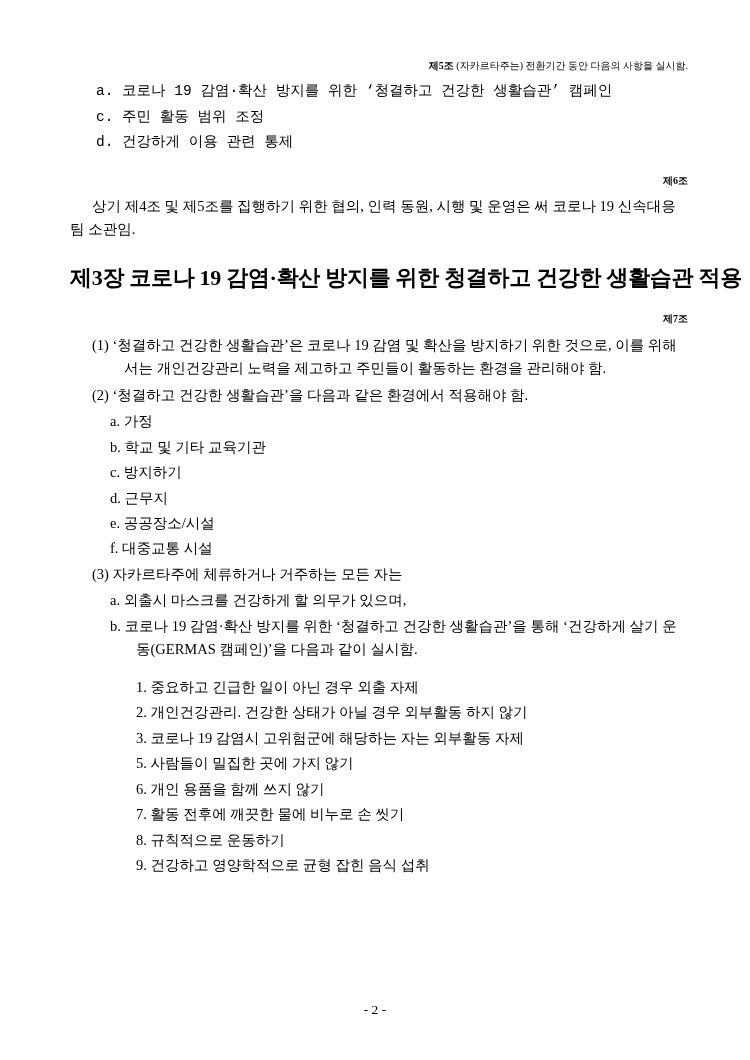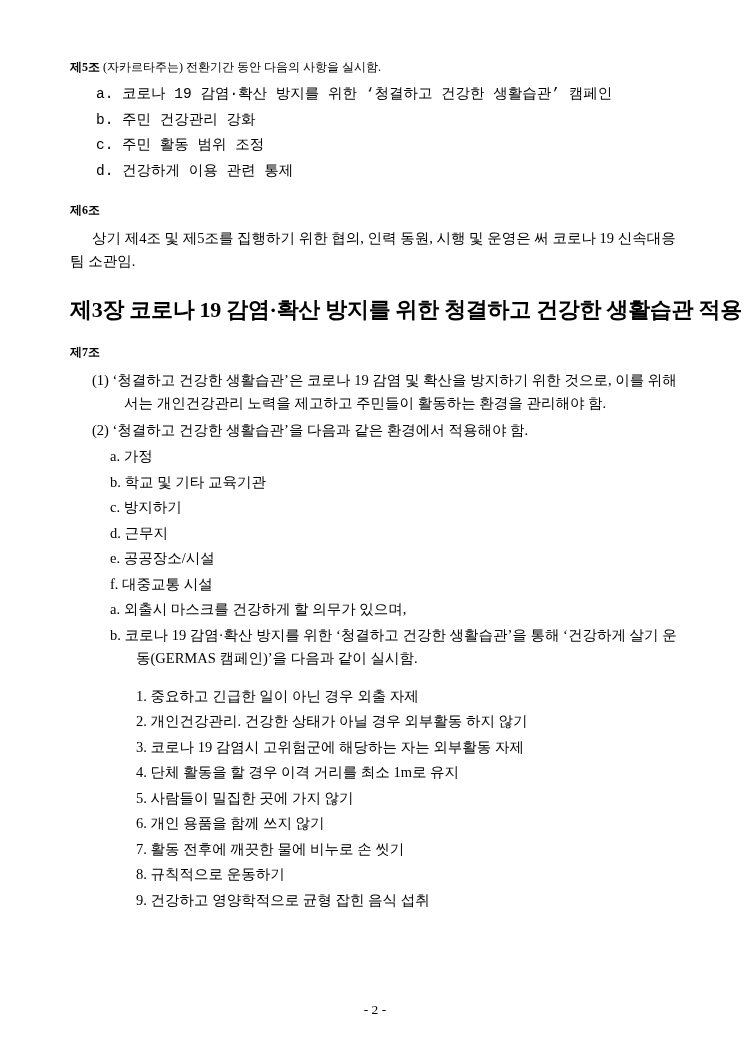--- a/index.html
+++ b/index.html
@@ -20,22 +20,23 @@
     box-sizing: border-box;
     padding: 58px 62px 40px 70px;
     background: #ffffff;
   }
   .doc-body {
     font-size: 14.5px;
     line-height: 1.0;
   }
   .heading-art {
     font-weight: bold;
-    font-size: 12px;
+    font-size: 10px;
     margin: 0 0 6px 0;
+    text-align: right;
   }
   .heading-art .tail {
     font-weight: normal;
   }
   .block-gap {
     height: 16px;
   }
   .chapter-title {
     font-weight: bold;
     font-size: 22px;
@@ -86,21 +87,20 @@
 </style>
 </head>
 <body>
 
 <div class="page">
   <div class="doc-body">
 
     <div class="heading-art tight"><span>제5조</span><span class="tail"> (자카르타주는) 전환기간 동안 다음의 사항을 실시함.</span></div>
 
     <div class="item-l1 tight">a. 코로나 19 감염·확산 방지를 위한 ‘청결하고 건강한 생활습관’ 캠페인</div>
-    <div class="item-l1 tight">b. 주민 건강관리 강화</div>
     <div class="item-l1 tight">c. 주민 활동 범위 조정</div>
     <div class="item-l1 tight">d. 건강하게 이용 관련 통제</div>
 
     <div class="block-gap"></div>
 
     <div class="heading-art tight"><span>제6조</span></div>
     <div class="first-indent tight">상기 제4조 및 제5조를 집행하기 위한 협의, 인력 동원, 시행 및 운영은 써 코로나 19 신속대응팀 소관임.</div>
 
     <div class="block-gap"></div>
 
@@ -113,28 +113,28 @@
     <div class="wrap-indent tight">(1) ‘청결하고 건강한 생활습관’은 코로나 19 감염 및 확산을 방지하기 위한 것으로, 이를 위해서는 개인건강관리 노력을 제고하고 주민들이 활동하는 환경을 관리해야 함.</div>
     <div class="wrap-indent tight">(2) ‘청결하고 건강한 생활습관’을 다음과 같은 환경에서 적용해야 함.</div>
 
     <div class="item-l2 tight">a. 가정</div>
     <div class="item-l2 tight">b. 학교 및 기타 교육기관</div>
     <div class="item-l2 tight">c. 방지하기</div>
     <div class="item-l2 tight">d. 근무지</div>
     <div class="item-l2 tight">e. 공공장소/시설</div>
     <div class="item-l2 tight">f. 대중교통 시설</div>
 
+    <div class="wrap-indent tight">(3) 자카르타주에 체류하거나 거주하는 모든 자는</div>
 
     <div class="item-l2 tight">a. 외출시 마스크를 건강하게 할 의무가 있으며,</div>
     <div class="wrap-indent-deep tight">b. 코로나 19 감염·확산 방지를 위한 ‘청결하고 건강한 생활습관’을 통해 ‘건강하게 살기 운동(GERMAS 캠페인)’을 다음과 같이 실시함.</div>
 
     <div class="item-l3 tight">1. 중요하고 긴급한 일이 아닌 경우 외출 자제</div>
     <div class="item-l3 tight">2. 개인건강관리. 건강한 상태가 아닐 경우 외부활동 하지 않기</div>
     <div class="item-l3 tight">3. 코로나 19 감염시 고위험군에 해당하는 자는 외부활동 자제</div>
-    <div class="item-l3 tight">4. 단체 활동을 할 경우 이격 거리를 최소 1m로 유지</div>
     <div class="item-l3 tight">5. 사람들이 밀집한 곳에 가지 않기</div>
     <div class="item-l3 tight">6. 개인 용품을 함께 쓰지 않기</div>
     <div class="item-l3 tight">7. 활동 전후에 깨끗한 물에 비누로 손 씻기</div>
     <div class="item-l3 tight">8. 규칙적으로 운동하기</div>
     <div class="item-l3 tight">9. 건강하고 영양학적으로 균형 잡힌 음식 섭취</div>
 
   </div>
 
   <div class="page-number">- 2 -</div>
 </div>

